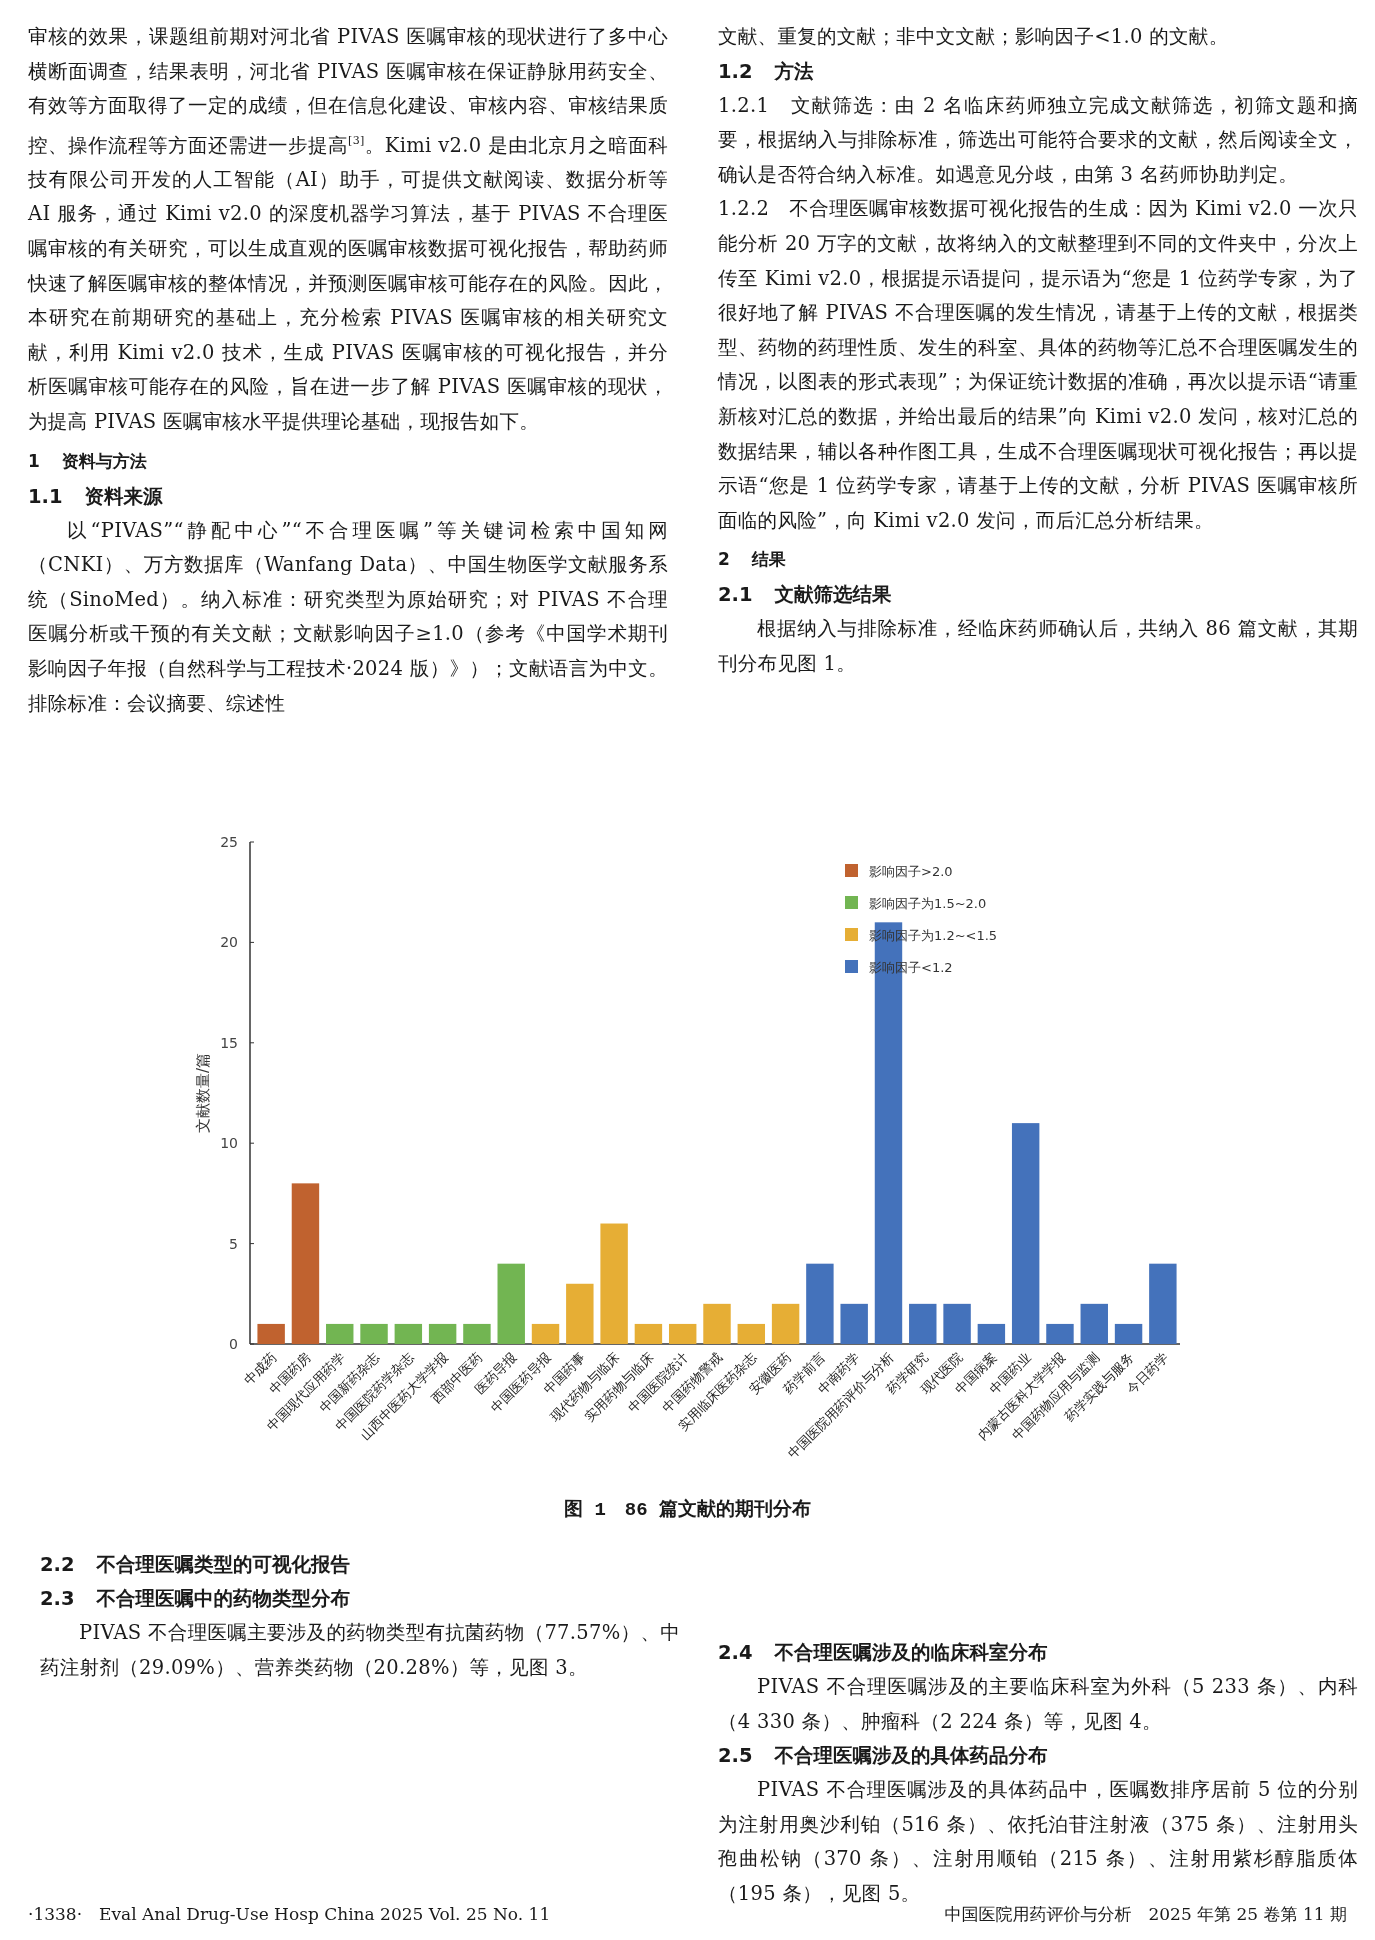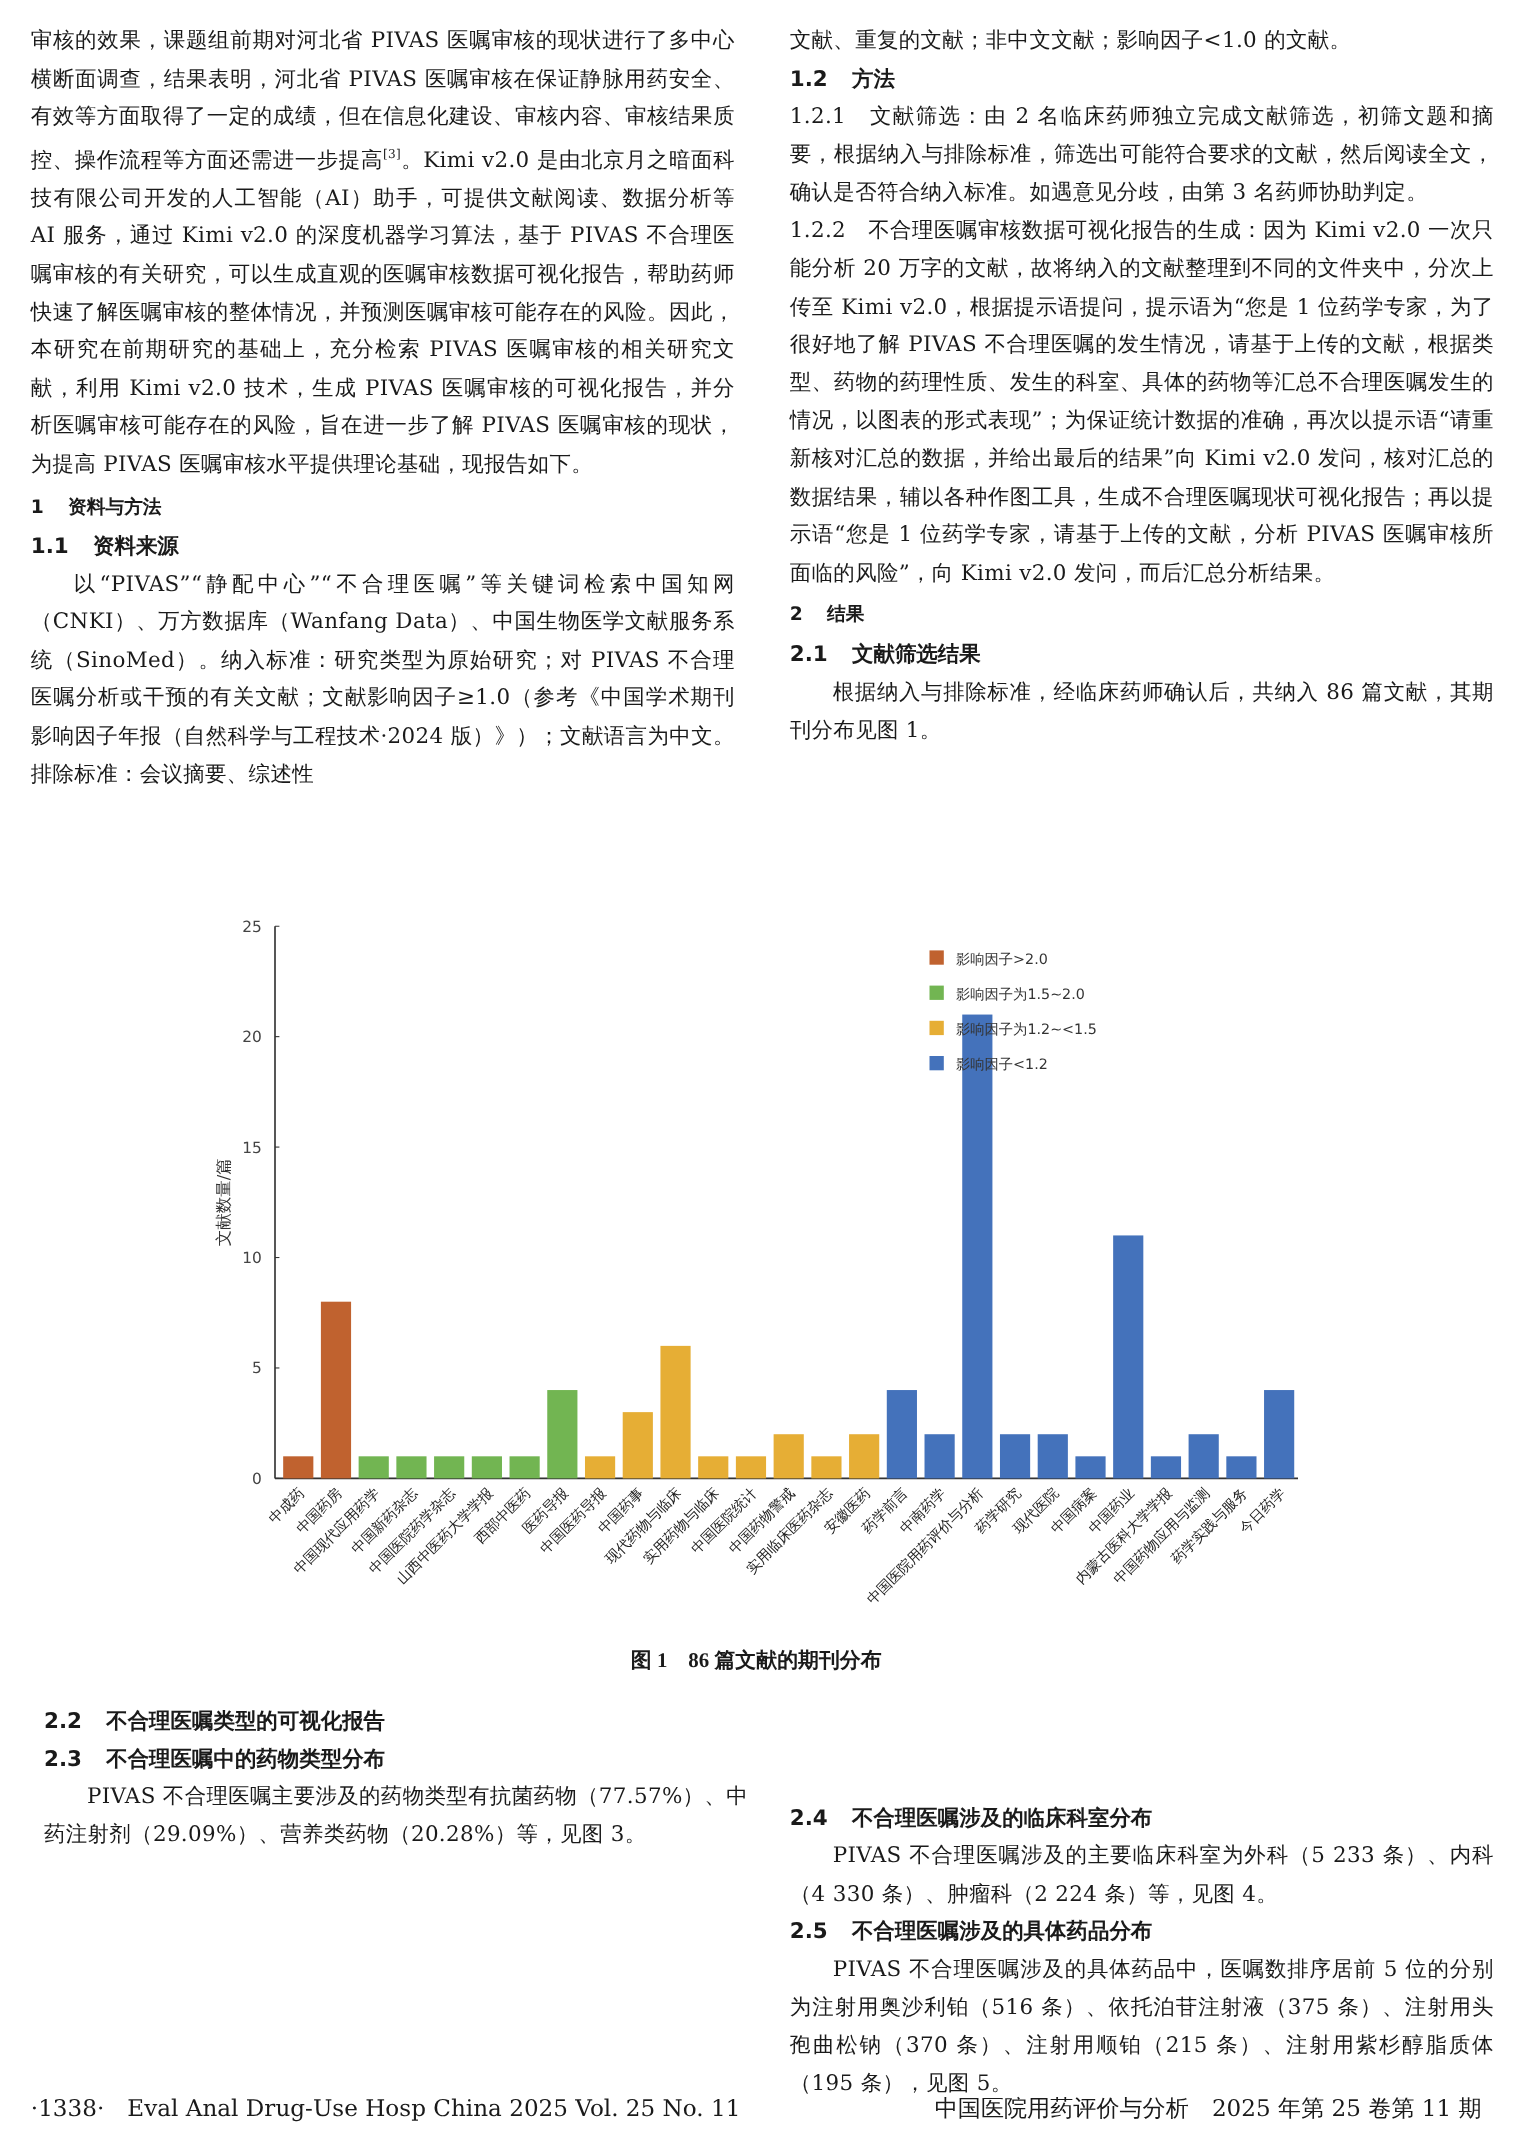--- a/index.html
+++ b/index.html
@@ -9,24 +9,24 @@
   .col-left { left:28px; }
   .col-right { left:718px; }
   .p { font-size:19.5px; line-height:34.6px; margin:0; text-align:justify; letter-spacing:0.3px; }
   .indent { text-indent:2em; }
   .h1 { font-family:"DejaVu Sans","Liberation Sans",sans-serif; font-weight:bold; font-size:17px; line-height:38px; margin:0; }
   .h2 { font-family:"DejaVu Sans","Liberation Sans",sans-serif; font-weight:bold; font-size:19.5px; line-height:34px; margin:0; }
   .num { display:inline-block; margin-right:22px; }
   sup { font-size:11px; }
   #chart-wrap { position:absolute; left:180px; top:835px; width:1020px; height:645px; }
   #fig-caption { position:absolute; left:0; width:1375px; top:1496px; text-align:center;
-      font-family:Liberation Serif, serif; font-weight:bold; font-size:19px; }
+      font-family:Liberation Mono, monospace; font-weight:bold; font-size:19px; }
   .bottom-left { position:absolute; left:28px; top:1548px; width:640px;margin-left:12px; }
   .bottom-right { position:absolute; left:718px; top:1636px; width:640px; }
-  .footer { position:absolute; top:1903px; font-size:21px; }
+  .footer { position:absolute; top:1903px; font-size:17px; }
   .footer-left { left:28px; }
   .footer-right { right:28px; }
   svg text { font-family:"DejaVu Sans","Liberation Sans",sans-serif; }
 </style>
 </head>
 <body>
 
 <div class="col col-left">
   <p class="p" style="margin-top:4px;"><span>审核的效果，课题组前期对河北省 PIVAS 医嘱审核的现状进行了多中心横断面调查，结果表明，河北省 PIVAS 医嘱审核在保证静脉用药安全、有效等方面取得了一定的成绩，但在信息化建设、审核内容、审核结果质控、操作流程等方面还需进一步提高</span><sup>[3]</sup><span>。Kimi v2.0 是由北京月之暗面科技有限公司开发的人工智能（AI）助手，可提供文献阅读、数据分析等 AI 服务，通过 Kimi v2.0 的深度机器学习算法，基于 PIVAS 不合理医嘱审核的有关研究，可以生成直观的医嘱审核数据可视化报告，帮助药师快速了解医嘱审核的整体情况，并预测医嘱审核可能存在的风险。因此，本研究在前期研究的基础上，充分检索 PIVAS 医嘱审核的相关研究文献，利用 Kimi v2.0 技术，生成 PIVAS 医嘱审核的可视化报告，并分析医嘱审核可能存在的风险，旨在进一步了解 PIVAS 医嘱审核的现状，为提高 PIVAS 医嘱审核水平提供理论基础，现报告如下。</span></p>
   <p class="h1" style="margin-top:2px;"><span class="num">1</span><span>资料与方法</span></p>

